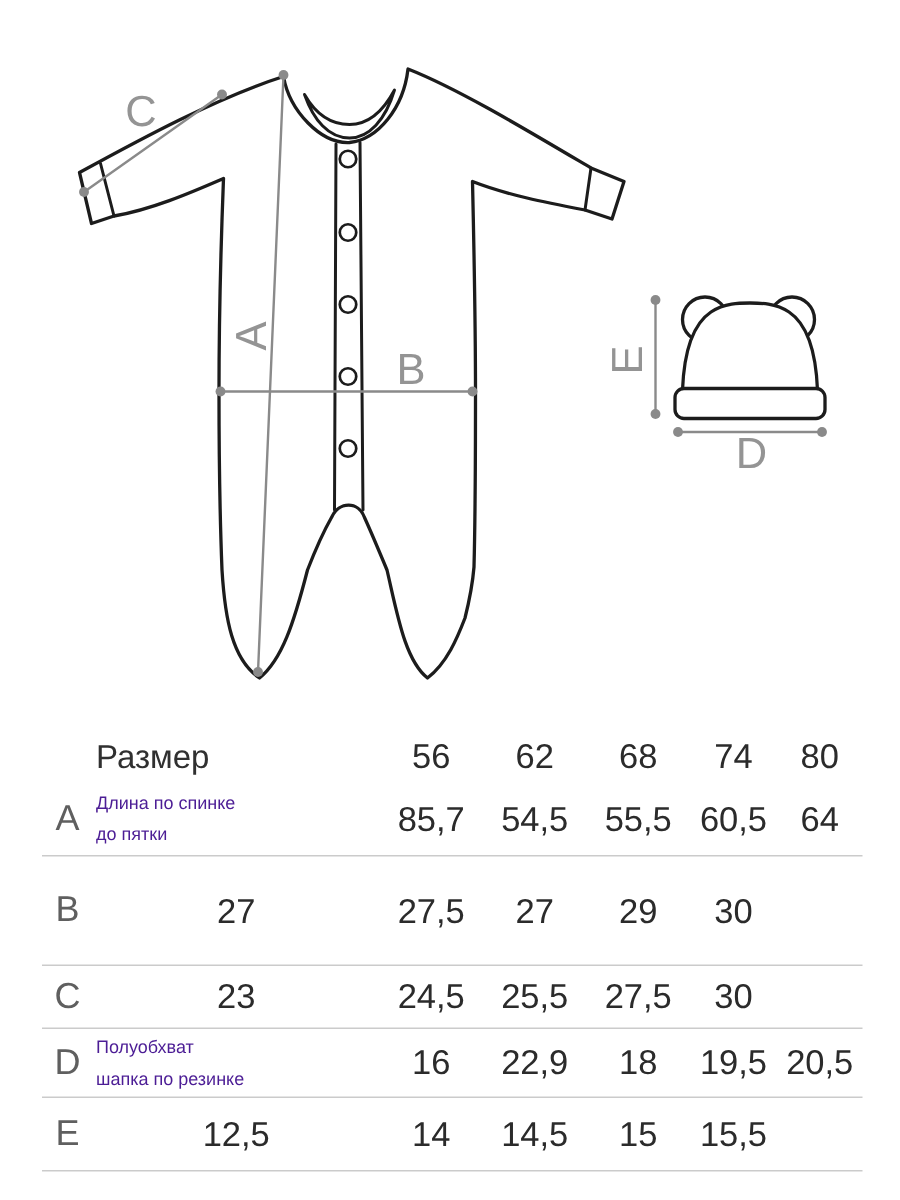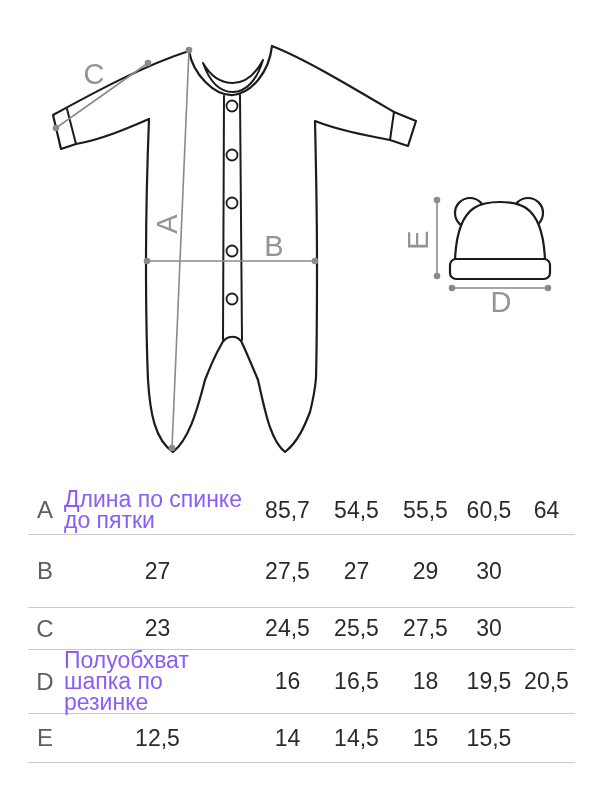--- a/index.html
+++ b/index.html
@@ -31,23 +31,23 @@
   .trow.r-d{min-height:45px;}
   .trow.r-e{min-height:48px;}
   .cell{box-sizing:border-box;}
   .cell.letter{
     text-align:center;
     font-size:24px;
     color:#5f5f5f;
   }
   .cell.label{
     padding-left:2px;
-    font-size:23px;
+    font-size:12px;
     line-height:21px;
-    color:#8b5cf6;
+    color:#4c1d95;
     white-space:pre-line;
   }
   .cell.header-label{
     font-size:22px;
     color:#303030;
   }
   .cell.num{
     text-align:center;
     font-size:23px;
     color:#2b2b2b;
@@ -164,20 +164,29 @@
         <text transform="translate(177,224) rotate(-90)">A</text>
         <text x="274" y="256">B</text>
         <text transform="translate(428,240) rotate(-90)">E</text>
         <text x="501" y="312">D</text>
       </g>
     </svg>
   </div>
 
   <div class="size-table">
 
+    <div class="trow header">
+      <div class="cell letter"></div>
+      <div class="cell label header-label">Размер</div>
+      <div class="cell num">56</div>
+      <div class="cell num">62</div>
+      <div class="cell num">68</div>
+      <div class="cell num">74</div>
+      <div class="cell num">80</div>
+    </div>
 
     <div class="trow data r-a">
       <div class="cell letter">A</div>
       <div class="cell label">Длина по спинке
 до пятки</div>
       <div class="cell num">85,7</div>
       <div class="cell num">54,5</div>
       <div class="cell num">55,5</div>
       <div class="cell num">60,5</div>
       <div class="cell num">64</div>
@@ -199,21 +208,21 @@
       <div class="cell num">25,5</div>
       <div class="cell num">27,5</div>
       <div class="cell num">30</div>
     </div>
 
     <div class="trow data r-d">
       <div class="cell letter">D</div>
       <div class="cell label">Полуобхват
 шапка по резинке</div>
       <div class="cell num">16</div>
-      <div class="cell num">16,5</div>
+      <div class="cell num">22,9</div>
       <div class="cell num">18</div>
       <div class="cell num">19,5</div>
       <div class="cell num">20,5</div>
     </div>
 
     <div class="trow data r-e">
       <div class="cell letter">E</div>
       <div class="cell num">12,5</div>
       <div class="cell num">14</div>
       <div class="cell num">14,5</div>

